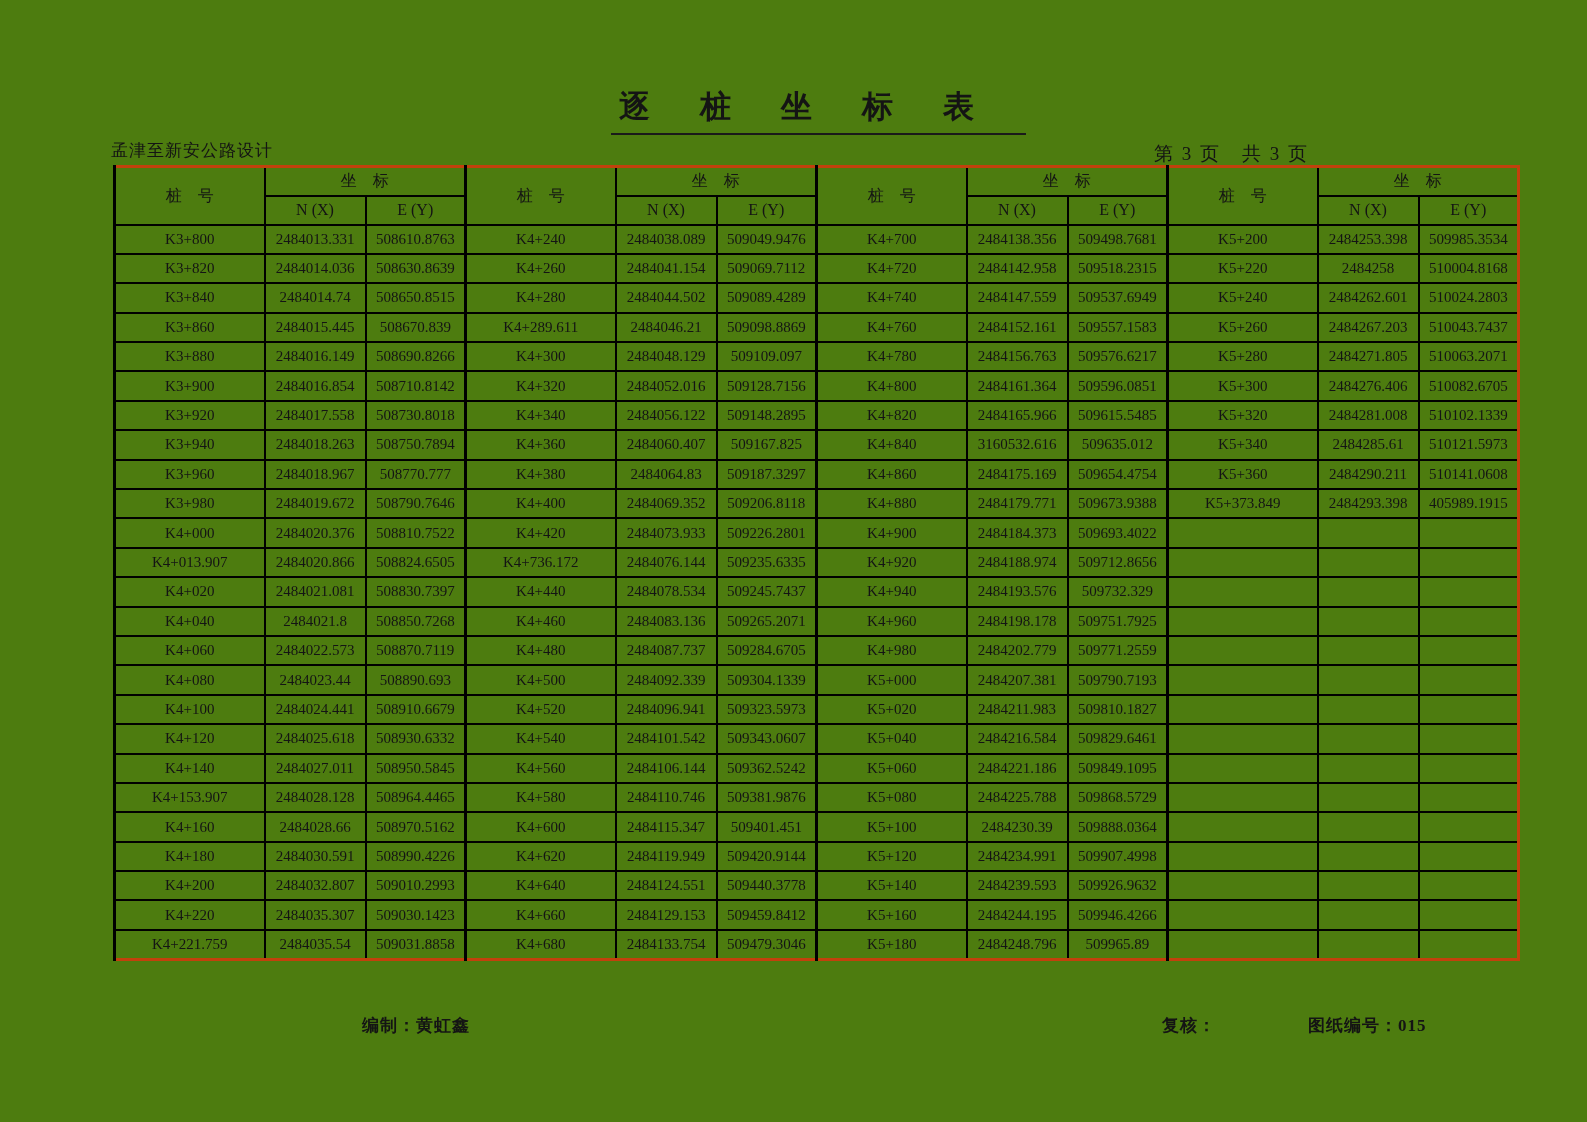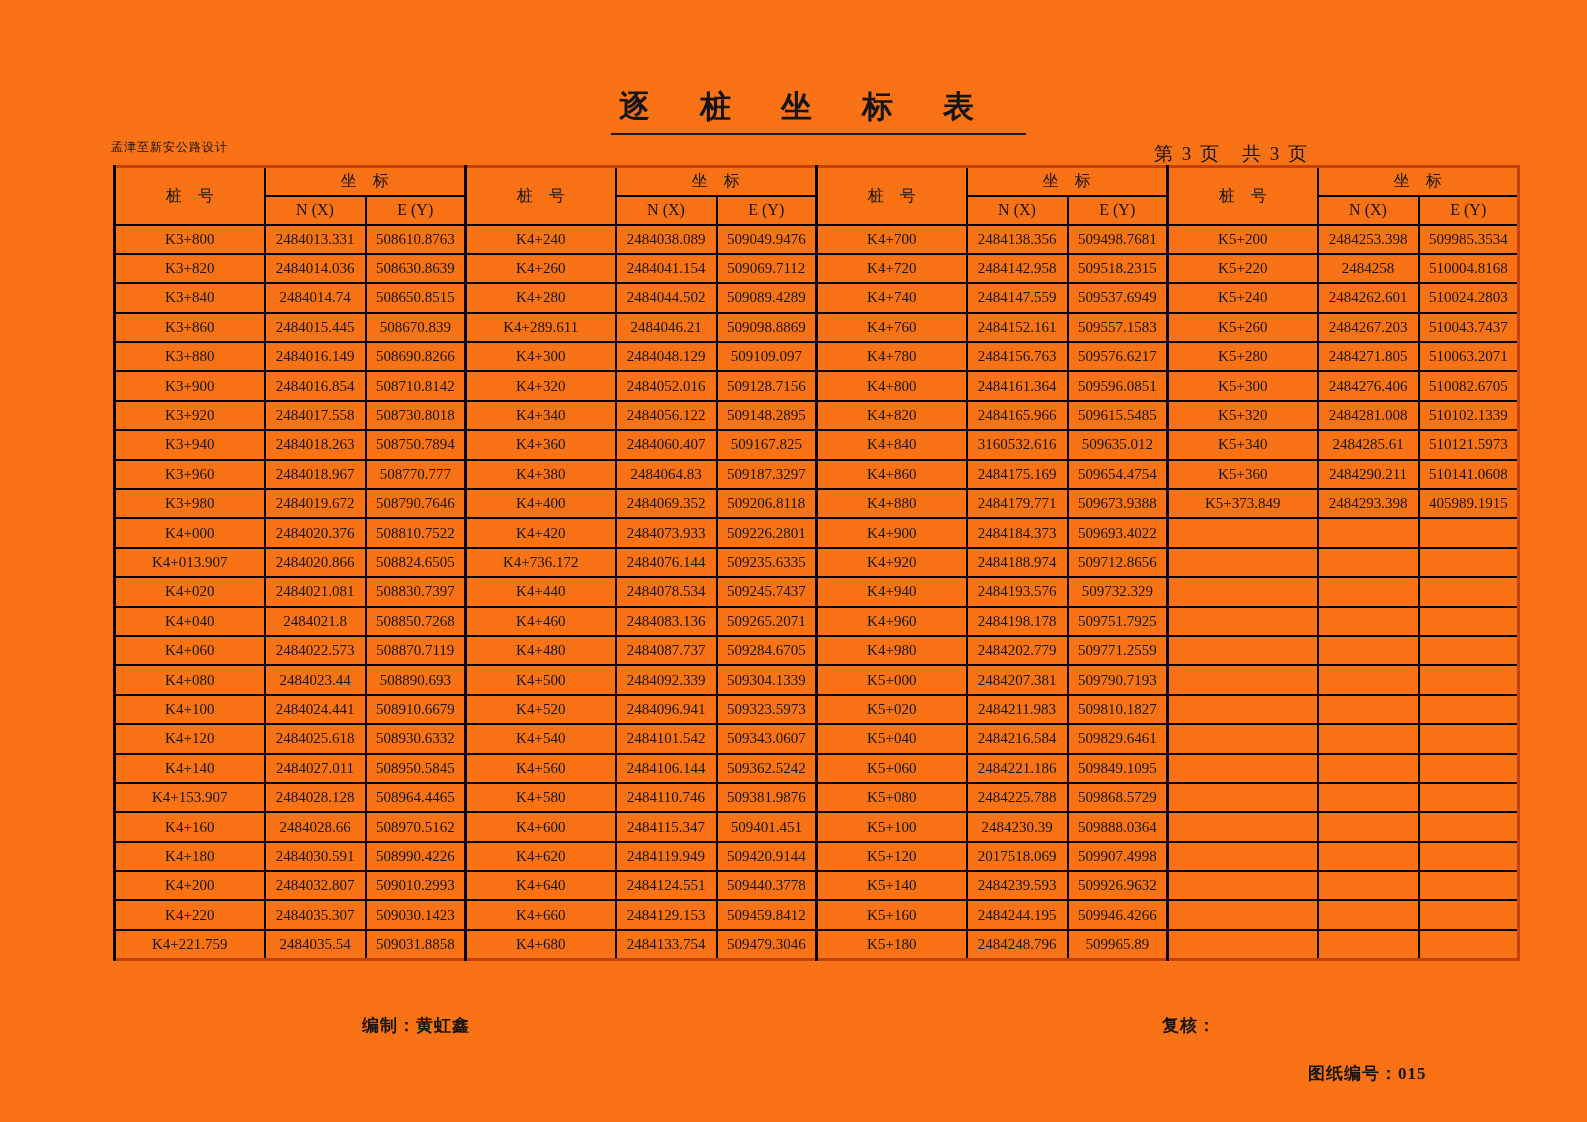--- a/index.html
+++ b/index.html
@@ -5,35 +5,35 @@
   * { box-sizing: border-box; }
   html, body { margin: 0; padding: 0; }
   body {
     width: 1587px; height: 1122px;
     background: #ffffff;
     font-family: "Liberation Serif", "DejaVu Serif", serif;
     color: #141414;
     position: relative;
     overflow: hidden;
   }
-  .sheet { position: absolute; inset: 0; background: #f97316; }
+  .sheet { position: absolute; inset: 0; background: #4d7c0f; }
 
   .title-wrap { position: absolute; top: 86px; left: 0; width: 100%; text-align: center; }
   .title {
     display: inline-block;
     font-size: 31px;
     font-weight: bold;
     letter-spacing: 50px;
     margin-right: -50px;
     border-bottom: 2px solid #1a1a1a;
     padding: 0 2px 5px 8px;
     white-space: nowrap;
   }
 
-  .project { position: absolute; left: 111px; top: 139px; font-size: 12px; letter-spacing: 1px; }
+  .project { position: absolute; left: 111px; top: 139px; font-size: 17px; letter-spacing: 1px; }
   .page-info { position: absolute; left: 1154px; top: 141px; font-size: 19px; letter-spacing: 2px; }
 
   table.coords {
     position: absolute; left: 113px; top: 165px;
     width: 1404px;
     border-collapse: collapse;
     table-layout: fixed;
     border: 3px solid #c2410c;
   }
   .coords th, .coords td {
@@ -50,21 +50,21 @@
   }
   .coords thead th { height: 29px; font-size: 16px; }
   .coords .group-start { border-left: 3px solid #000; }
   col.c-pile { width: 150px; }
   col.c-n    { width: 101px; }
   col.c-e    { width: 100px; }
 
   .footer-item { position: absolute; font-size: 17px; letter-spacing: 1px; font-weight: bold; }
   #f-compiled { left: 362px;  top: 1014px; }
   #f-reviewed { left: 1162px; top: 1014px; }
-  #f-drawing  { left: 1308px; top: 1014px; margin-top: 48px; }
+  #f-drawing  { left: 1308px; top: 1014px; }
 </style>
 </head>
 <body>
 
 <div class="sheet">
 
   <div class="title-wrap">
     <span class="title">逐桩坐标表</span>
   </div>
 
@@ -404,21 +404,21 @@
           <td></td>
         </tr>
         <tr>
           <td class="group-start">K4+180</td>
           <td>2484030.591</td>
           <td>508990.4226</td>
           <td class="group-start">K4+620</td>
           <td>2484119.949</td>
           <td>509420.9144</td>
           <td class="group-start">K5+120</td>
-          <td>2017518.069</td>
+          <td>2484234.991</td>
           <td>509907.4998</td>
           <td class="group-start"></td>
           <td></td>
           <td></td>
         </tr>
         <tr>
           <td class="group-start">K4+200</td>
           <td>2484032.807</td>
           <td>509010.2993</td>
           <td class="group-start">K4+640</td>

